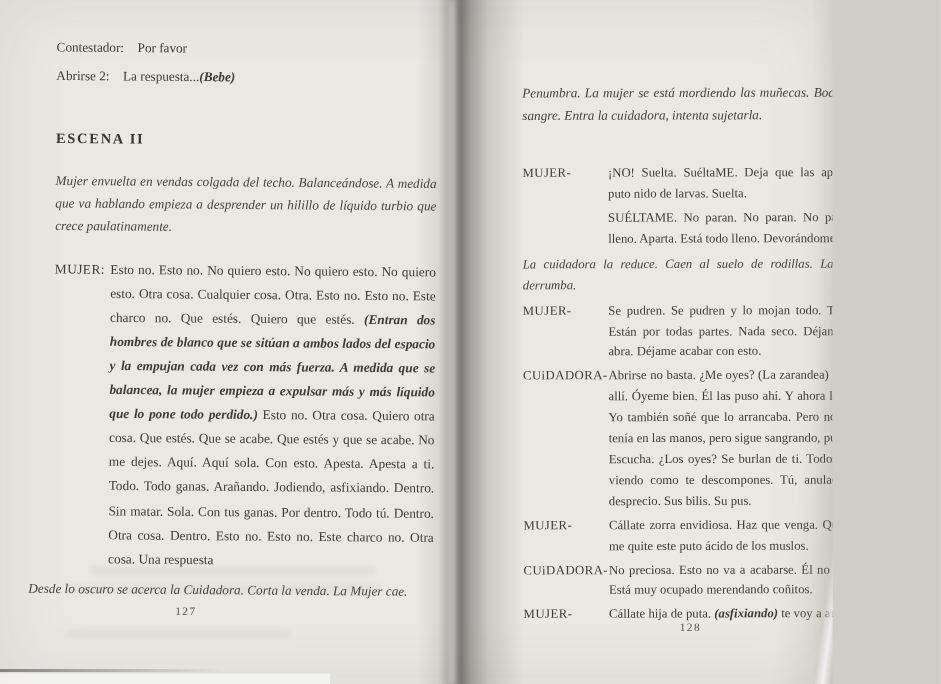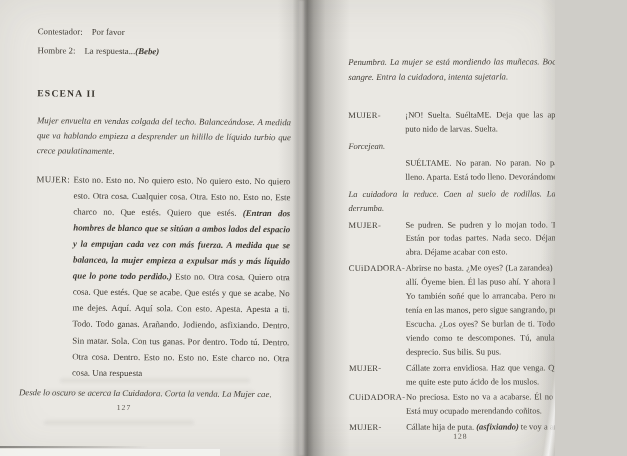--- a/index.html
+++ b/index.html
@@ -31,21 +31,21 @@
     font-size:8.9px;line-height:16.1px;text-align:justify;
   }
   .speaker-abs{position:absolute;left:0;top:0;letter-spacing:0.3px;}
   .closing-direction{
     font-style:italic;font-size:8.8px;line-height:15px;
     margin:5px 0 0 -16px;color:#45413a;
   }
   .italic{font-style:italic;font-weight:bold;}
   .pagenum{position:absolute;font-size:7.6px;color:#55514a;letter-spacing:1px;}
   .pagenum-left{left:120px;top:402px;}
-  .pagenum-right{left:122px;top:432px;}
+  .pagenum-right{left:122px;top:414px;}
   
   .page-right{
     position:absolute;left:330px;top:0;width:272px;height:456px;
     padding:36px 10px 0 18px;box-sizing:border-box;
     transform:rotate(-0.15deg);transform-origin:top left;
   }
   .page-right .scene-heading{margin-top:0;}
   .page-right .direction{margin-top:19px;line-height:14.6px;}
   .entries{margin-top:25px;}
   .entry{font-size:8.5px;line-height:13.9px;text-align:justify;margin:0 0 2px 0;}
@@ -102,21 +102,21 @@
 </head>
 <body>
 
 <div class="scan">
 
   <div class="page-left">
     <div class="pro-line">
       <span class="pro-speaker">Contestador:</span><span>Por favor</span>
     </div>
     <div class="pro-line">
-      <span class="pro-speaker">Hombre 2:</span><span>La respuesta...</span><span class="italic">(Bebe)</span>
+      <span class="pro-speaker">Abrirse 2:</span><span>La respuesta...</span><span class="italic">(Bebe)</span>
     </div>
 
     <div class="scene-heading">ESCENA II</div>
 
     <p class="direction">Mujer envuelta en vendas colgada del techo. Balanceándose. A medida que va hablando empieza a desprender un hilillo de líquido turbio que crece paulatinamente.</p>
 
     <p class="dialogue-l">
       <span class="speaker-abs">MUJER:</span><span>Esto no. Esto no. No quiero esto. No quiero esto. No quiero esto. Otra cosa. Cualquier cosa. Otra. Esto no. Esto no. Este charco no. Que estés. Quiero que estés. </span><span class="italic">(Entran dos hombres de blanco que se sitúan a ambos lados del espacio y la empujan cada vez con más fuerza. A medida que se balancea, la mujer empieza a expulsar más y más líquido que lo pone todo perdido.)</span><span> Esto no. Otra cosa. Quiero otra cosa. Que estés. Que se acabe. Que estés y que se acabe. No me dejes. Aquí. Aquí sola. Con esto. Apesta. Apesta a ti. Todo. Todo ganas. Arañando. Jodiendo, asfixiando. Dentro. Sin matar. Sola. Con tus ganas. Por dentro. Todo tú. Dentro. Otra cosa. Dentro. Esto no. Esto no. Este charco no. Otra cosa. Una respuesta</span>
     </p>
 
@@ -130,21 +130,20 @@
   <div class="ghost ghost-3"></div>
 
   <div class="page-right">
 
     <p class="direction">Penumbra. La mujer se está mordiendo las muñecas. Boca llena de sangre. Entra la cuidadora, intenta sujetarla.</p>
 
     <div class="entries">
       <p class="entry entry-dialogue">
         <span class="speaker-abs">MUJER-</span><span>¡NO! Suelta. SuéltaME. Deja que las aplaste. Este puto nido de larvas. Suelta.</span>
       </p>
-      <p class="entry entry-direction">Forcejean.</p>
       <p class="entry entry-continuation">SUÉLTAME. No paran. No paran. No paran. Todo lleno. Aparta. Está todo lleno. Devorándome.</p>
       <p class="entry entry-direction">La cuidadora la reduce. Caen al suelo de rodillas. La mujer se derrumba.</p>
       <p class="entry entry-dialogue">
         <span class="speaker-abs">MUJER-</span><span>Se pudren. Se pudren y lo mojan todo. Todo sucio. Están por todas partes. Nada seco. Déjame que me abra. Déjame acabar con esto.</span>
       </p>
       <p class="entry entry-dialogue">
         <span class="speaker-abs">CUiDADORA-</span><span>Abrirse no basta. ¿Me oyes? (La zarandea) Él las puso allí. Óyeme bien. Él las puso ahí. Y ahora le das asco. Yo también soñé que lo arrancaba. Pero no basta. Lo tenía en las manos, pero sigue sangrando, pudriéndose. Escucha. ¿Los oyes? Se burlan de ti. Todos se burlan viendo como te descompones. Tú, anulada. Tú, su desprecio. Sus bilis. Su pus.</span>
       </p>
       <p class="entry entry-dialogue">
         <span class="speaker-abs">MUJER-</span><span>Cállate zorra envidiosa. Haz que venga. Que venga y me quite este puto ácido de los muslos.</span>

